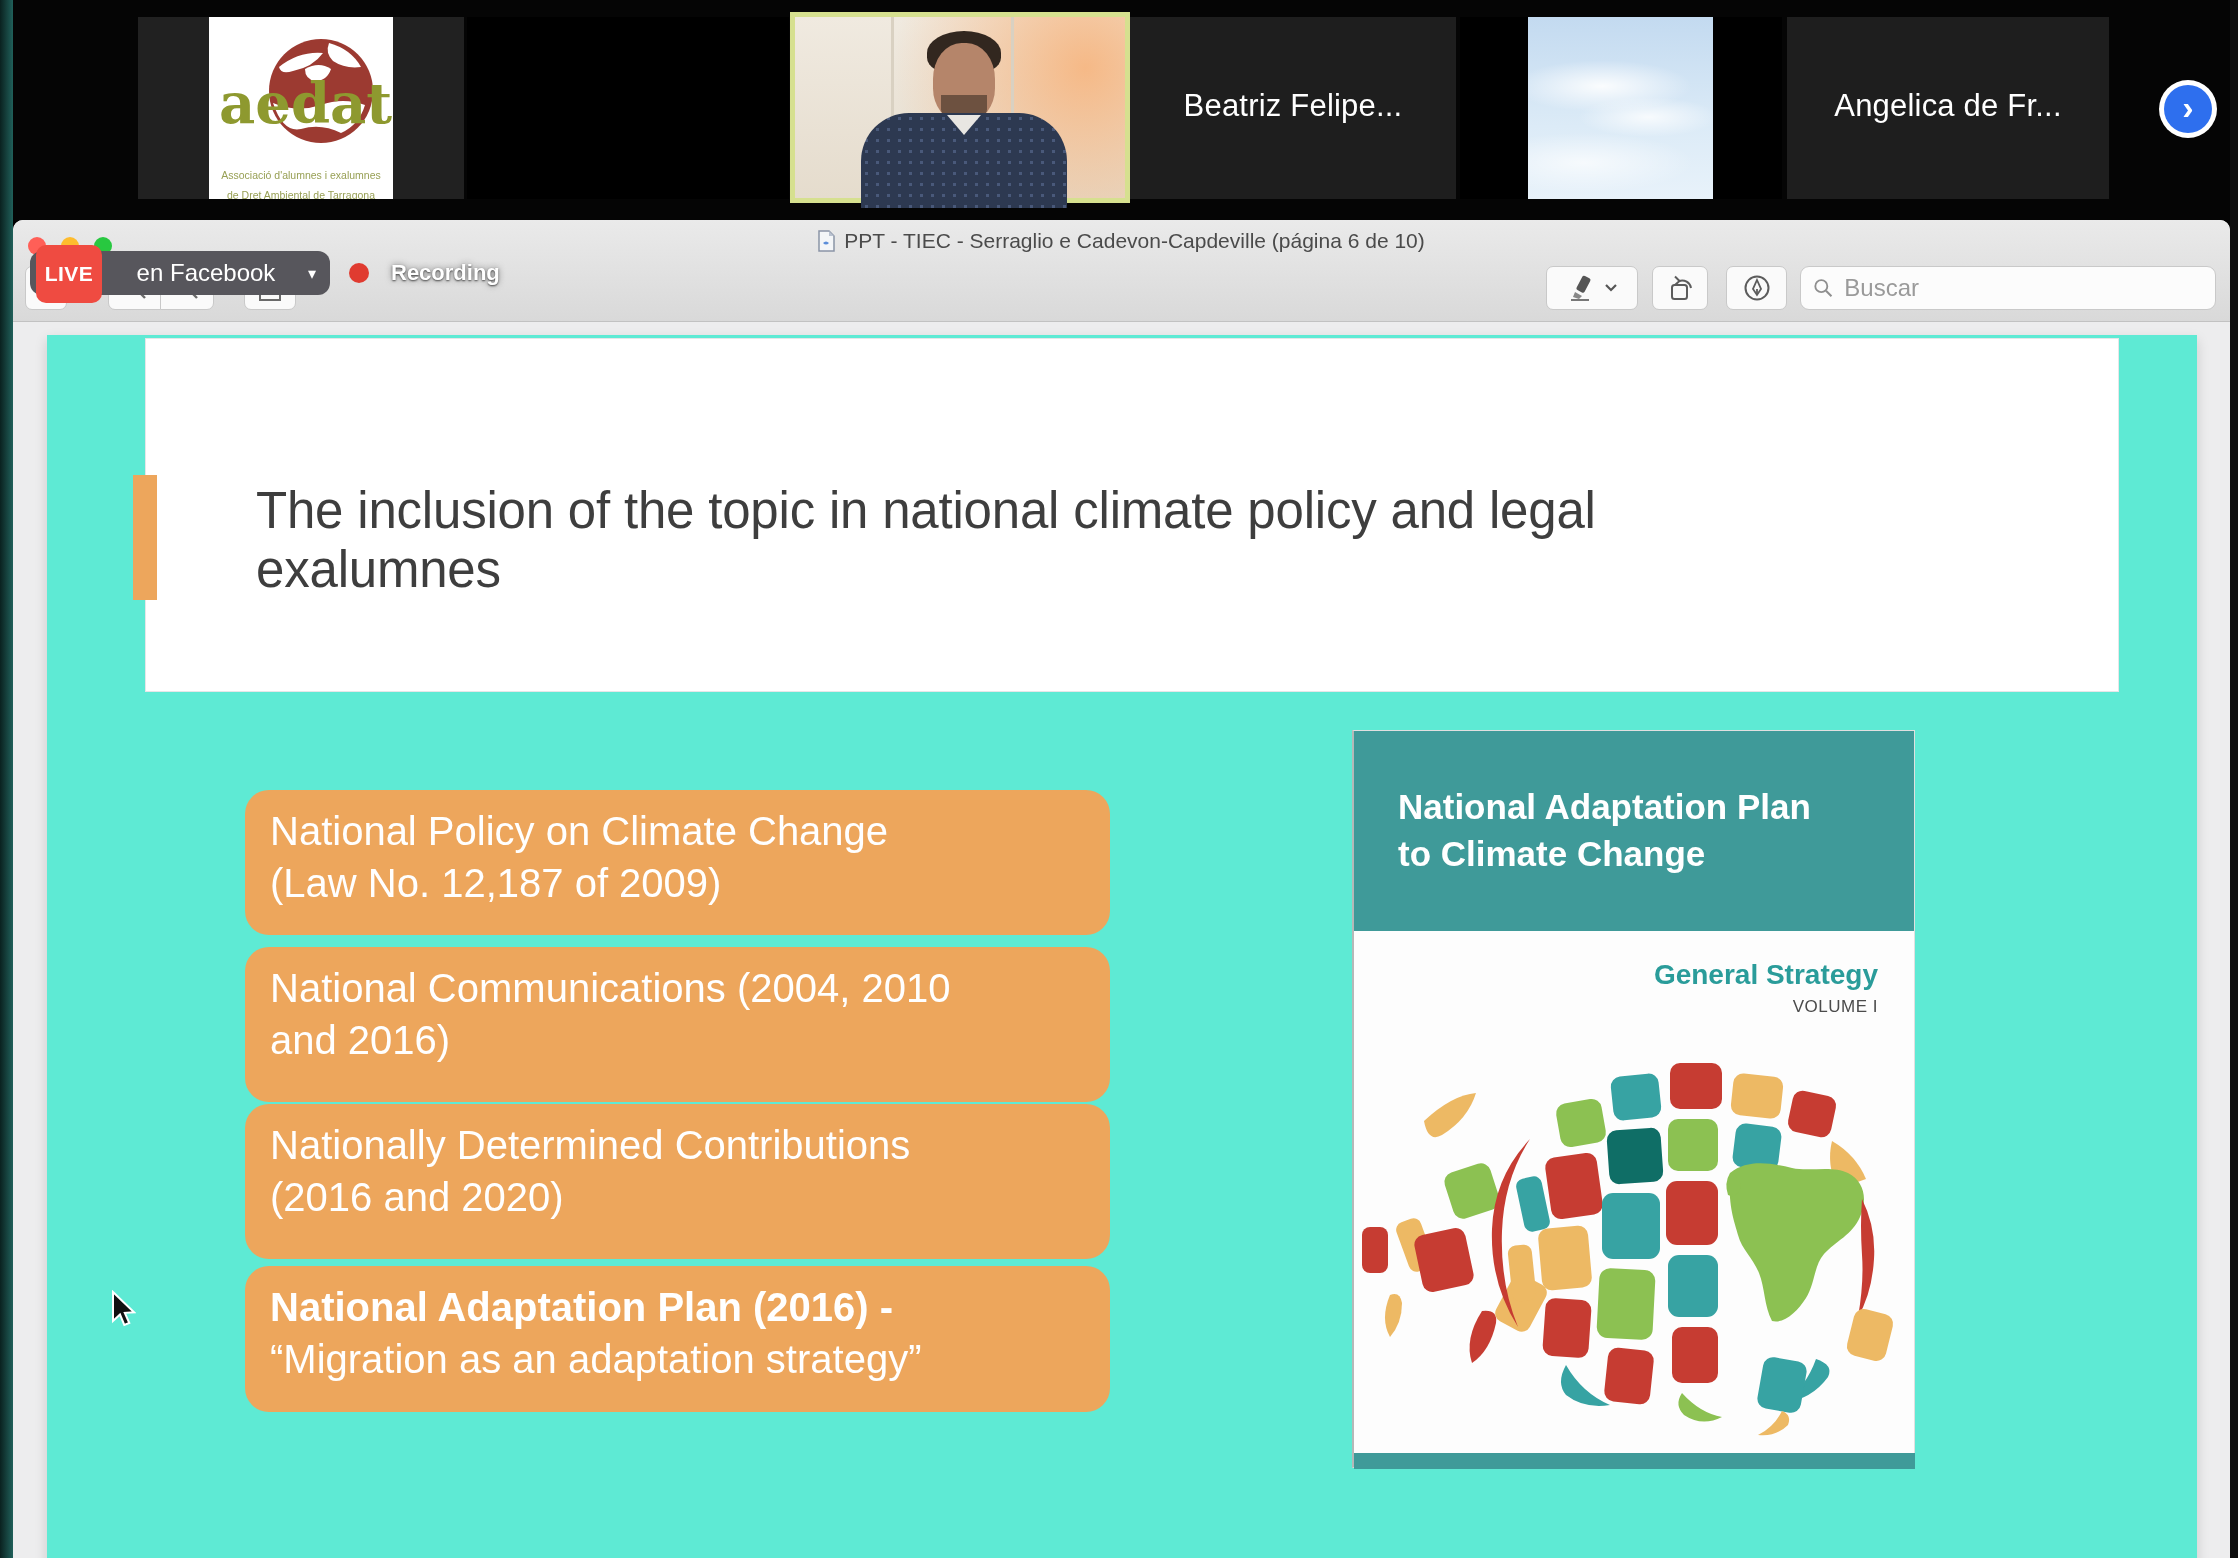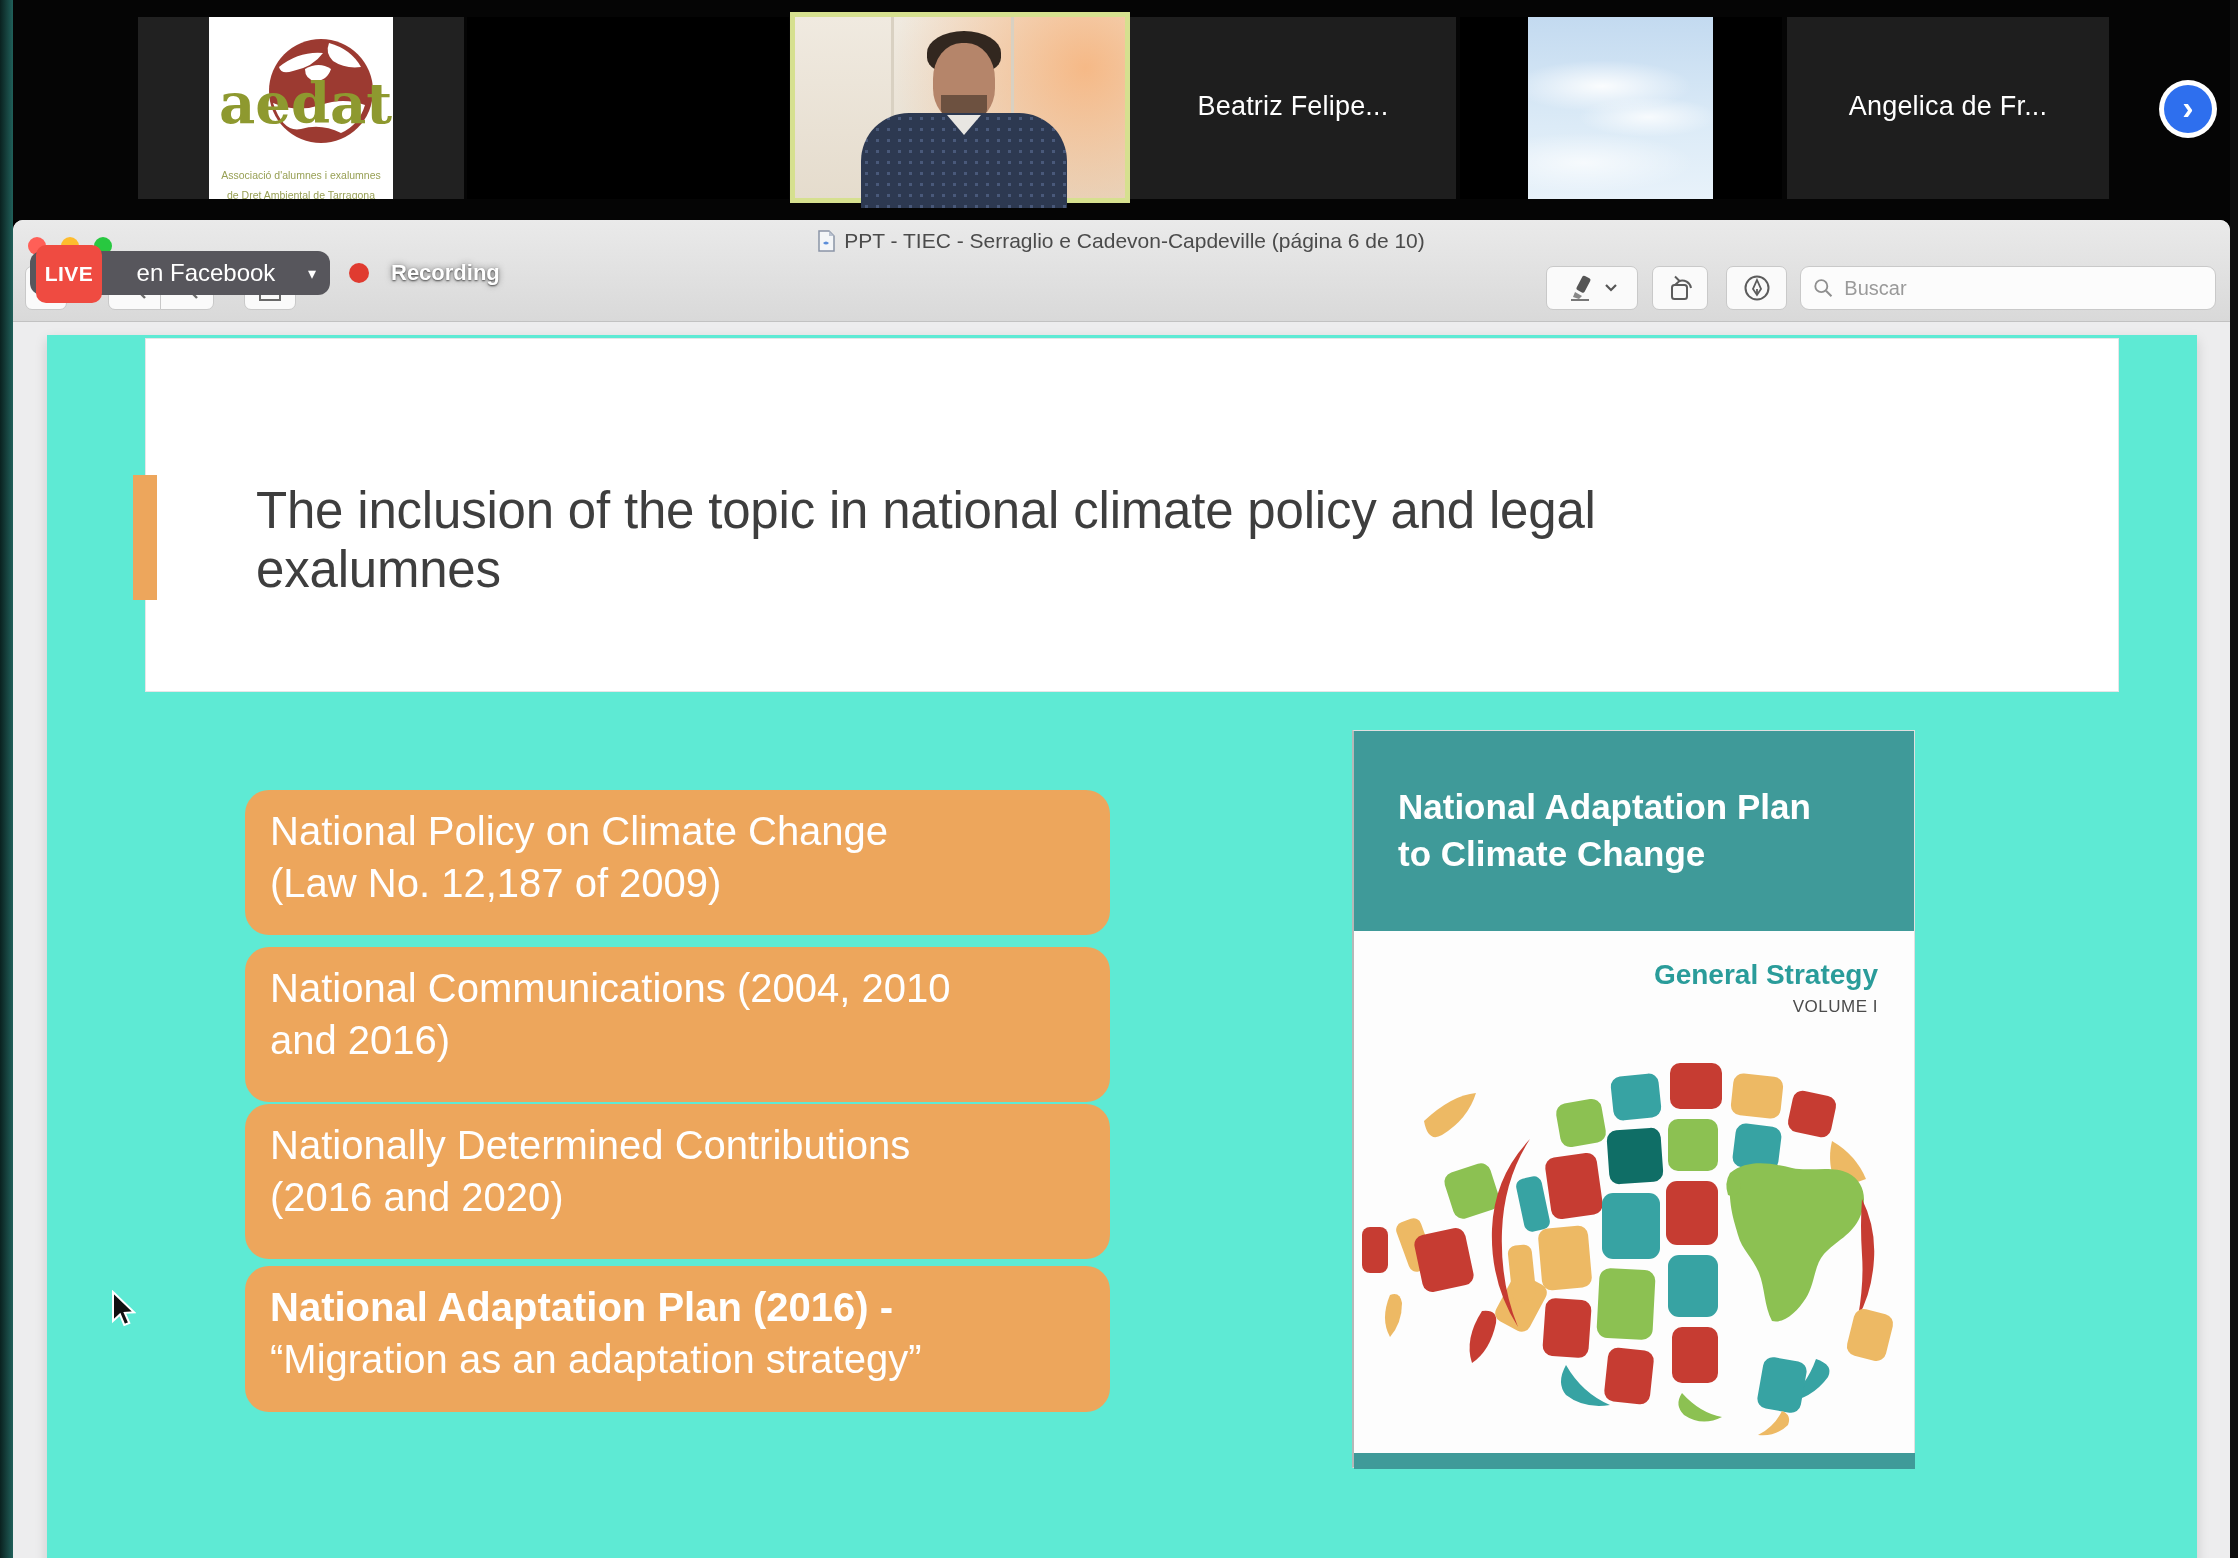--- a/index.html
+++ b/index.html
@@ -3,21 +3,21 @@
 <meta charset="utf-8">
 <style>
   html,body{margin:0;padding:0;background:#000;}
   *{box-sizing:border-box;font-family:"Liberation Sans",sans-serif;}
   .screen{position:relative;width:2238px;height:1558px;overflow:hidden;background:#000;}
 
   
   .strip{position:absolute;left:0;top:0;width:2238px;height:220px;background:#050505;}
   .tile{position:absolute;top:17px;height:182px;overflow:hidden;}
   .tile-name{position:absolute;left:0;right:0;top:50%;transform:translateY(-55%);
-    text-align:center;color:#fff;font-size:27px;font-weight:500;letter-spacing:.2px;}
+    text-align:center;color:#fff;font-size:31px;font-weight:500;letter-spacing:.2px;}
   .t1{left:138px;width:326px;background:#212121;}
   .t2{left:467px;width:322px;background:#000;}
   .t4{left:1130px;width:326px;background:#1e1e1e;}
   .t5{left:1460px;width:322px;background:#000;}
   .t6{left:1787px;width:322px;background:#1e1e1e;}
 
   
   .aedat-card{position:absolute;left:71px;top:0;width:184px;height:182px;background:#fff;}
   .aedat-word{position:absolute;left:10px;top:58px;width:164px;text-align:center;
     font-family:"DejaVu Serif",serif;font-size:56px;font-weight:bold;color:#8e992f;line-height:1;}
@@ -69,21 +69,21 @@
   .win-title-row{position:absolute;left:0;right:0;top:7px;height:28px;display:flex;
     align-items:center;justify-content:center;gap:9px;}
   .win-title{color:#4b4b4b;font-size:21px;}
   .tb-btn{position:absolute;top:46px;height:44px;background:#fafafa;border:1px solid #c9c9c9;
     border-radius:7px;display:flex;align-items:center;justify-content:center;color:#5c5c5c;}
   .b0{left:12px;width:42px;} .b1{left:95px;width:53px;border-radius:7px 0 0 7px;}
   .b2{left:147px;width:54px;border-radius:0 7px 7px 0;} .b3{left:231px;width:52px;}
   .rb1{left:1533px;width:92px;gap:8px;} .rb2{left:1639px;width:56px;} .rb3{left:1713px;width:61px;}
   .search-field{position:absolute;left:1787px;top:46px;width:416px;height:44px;background:#fcfcfc;
     border:1px solid #c9c9c9;border-radius:9px;display:flex;align-items:center;padding:0 12px;gap:9px;}
-  .search-field input{border:none;outline:none;background:transparent;font-size:20px;color:#444;width:100%;}
+  .search-field input{border:none;outline:none;background:transparent;font-size:24px;color:#444;width:100%;}
   .search-field input::placeholder{color:#9a9a9a;}
 
   
   .live-pill{position:absolute;left:17px;top:31px;width:300px;height:44px;background:#57565c;
     border-radius:12px;z-index:5;}
   .live-badge{position:absolute;left:6px;top:-6px;width:66px;height:58px;background:#ef4b41;
     border-radius:10px;display:flex;align-items:center;justify-content:center;
     color:#fff;font-weight:bold;font-size:21px;letter-spacing:.5px;}
   .live-target{position:absolute;left:86px;top:0;width:180px;height:44px;display:flex;align-items:center;
     justify-content:center;color:#fff;font-size:24px;}

